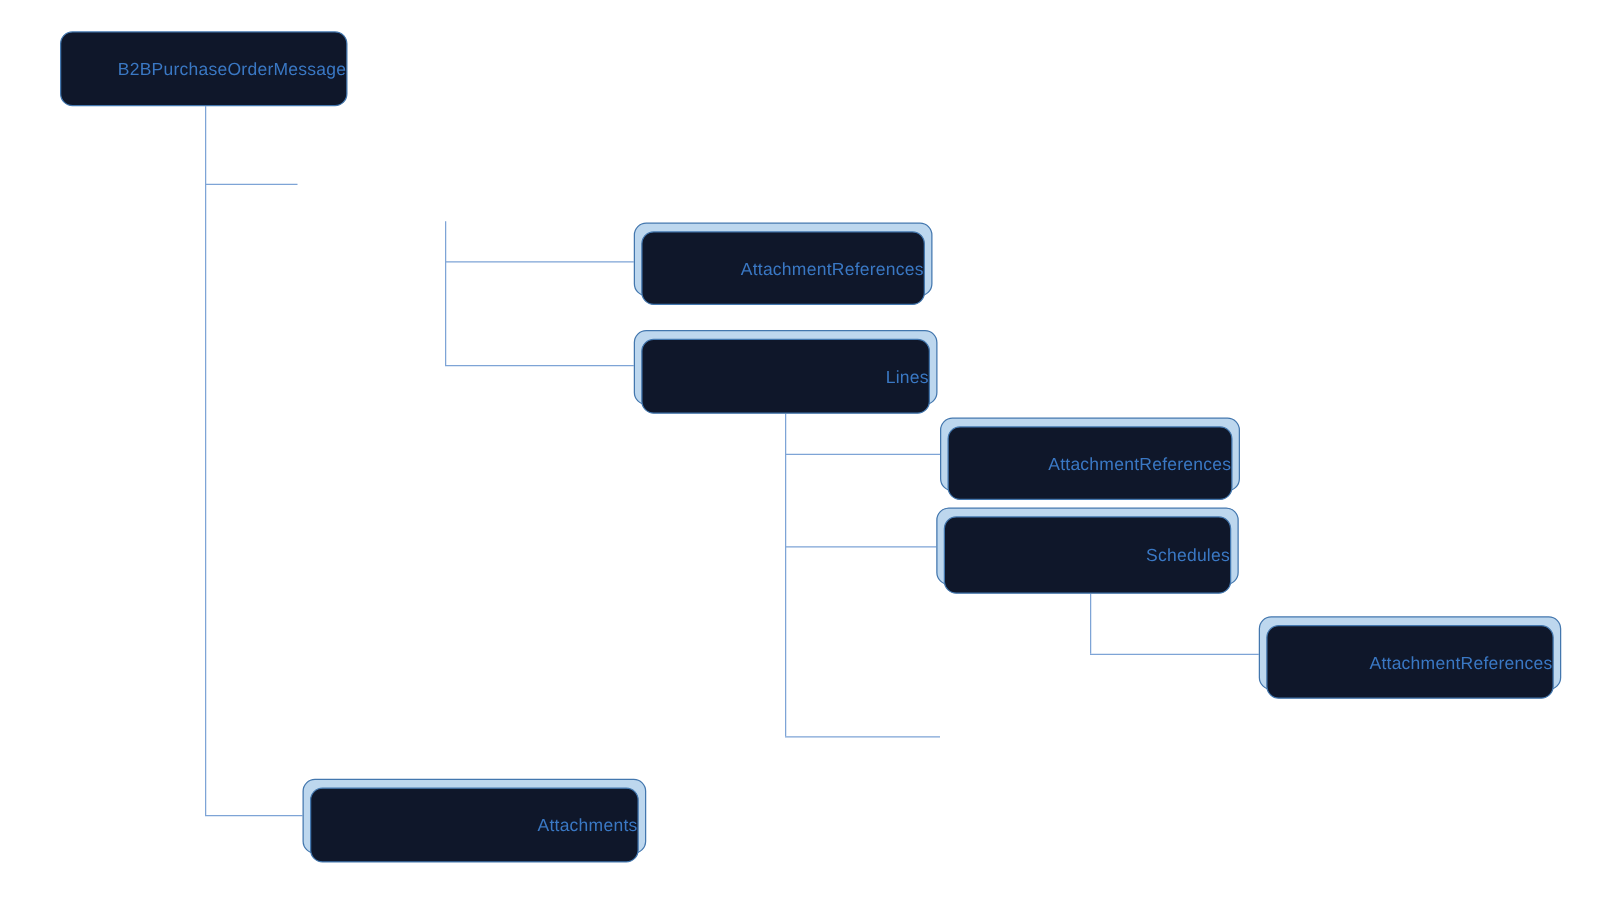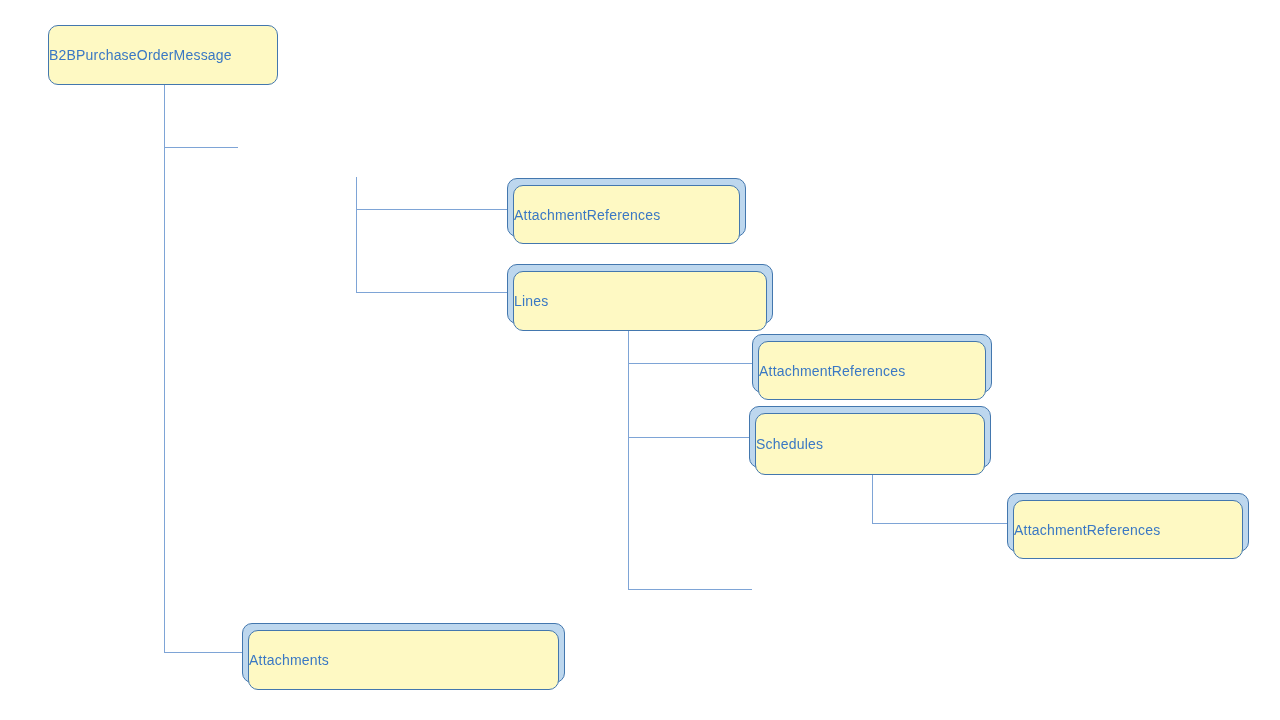--- a/index.html
+++ b/index.html
@@ -25,26 +25,26 @@
     left: -6px;
     right: -6px;
     bottom: 7px;
     background: #bdd7ee;
     border: 1.5px solid #4377ae;
     border-radius: 10px;
   }
   .node .shape-front {
     position: absolute;
     inset: 0;
-    background: #fef9c3;
+    background: #0f172a;
     border: 1.5px solid #4377ae;
     border-radius: 10px;
     display: flex;
     align-items: center;
-    justify-content: flex-start;
+    justify-content: flex-end;
   }
   .node .label {
     color: #3a78c4;
     font-size: 14px;
     letter-spacing: 0.2px;
     white-space: nowrap;
   }
   
   .conn {
     position: absolute;
@@ -89,21 +89,21 @@
   </div>
 
 
   <div class="node" style="left:513px; top:185px; width:227px; height:59px;">
     <div class="shape-back"></div>
     <div class="shape-front">
       <span class="label">AttachmentReferences</span>
     </div>
   </div>
 
-  <div class="node" style="left:513px; top:271px; width:254px; height:60px;">
+  <div class="node" style="left:513px; top:271px; width:231px; height:60px;">
     <div class="shape-back"></div>
     <div class="shape-front">
       <span class="label">Lines</span>
     </div>
   </div>
 
   <div class="node" style="left:758px; top:341px; width:228px; height:59px;">
     <div class="shape-back"></div>
     <div class="shape-front">
       <span class="label">AttachmentReferences</span>
@@ -118,20 +118,20 @@
   </div>
 
   <div class="node" style="left:1013px; top:500px; width:230px; height:59px;">
     <div class="shape-back"></div>
     <div class="shape-front">
       <span class="label">AttachmentReferences</span>
     </div>
   </div>
 
 
-  <div class="node" style="left:248px; top:630px; width:263px; height:60px;padding-left:48px;">
+  <div class="node" style="left:248px; top:630px; width:263px; height:60px;">
     <div class="shape-back"></div>
     <div class="shape-front">
       <span class="label">Attachments</span>
     </div>
   </div>
 
 </div>
 
 </body></html>

